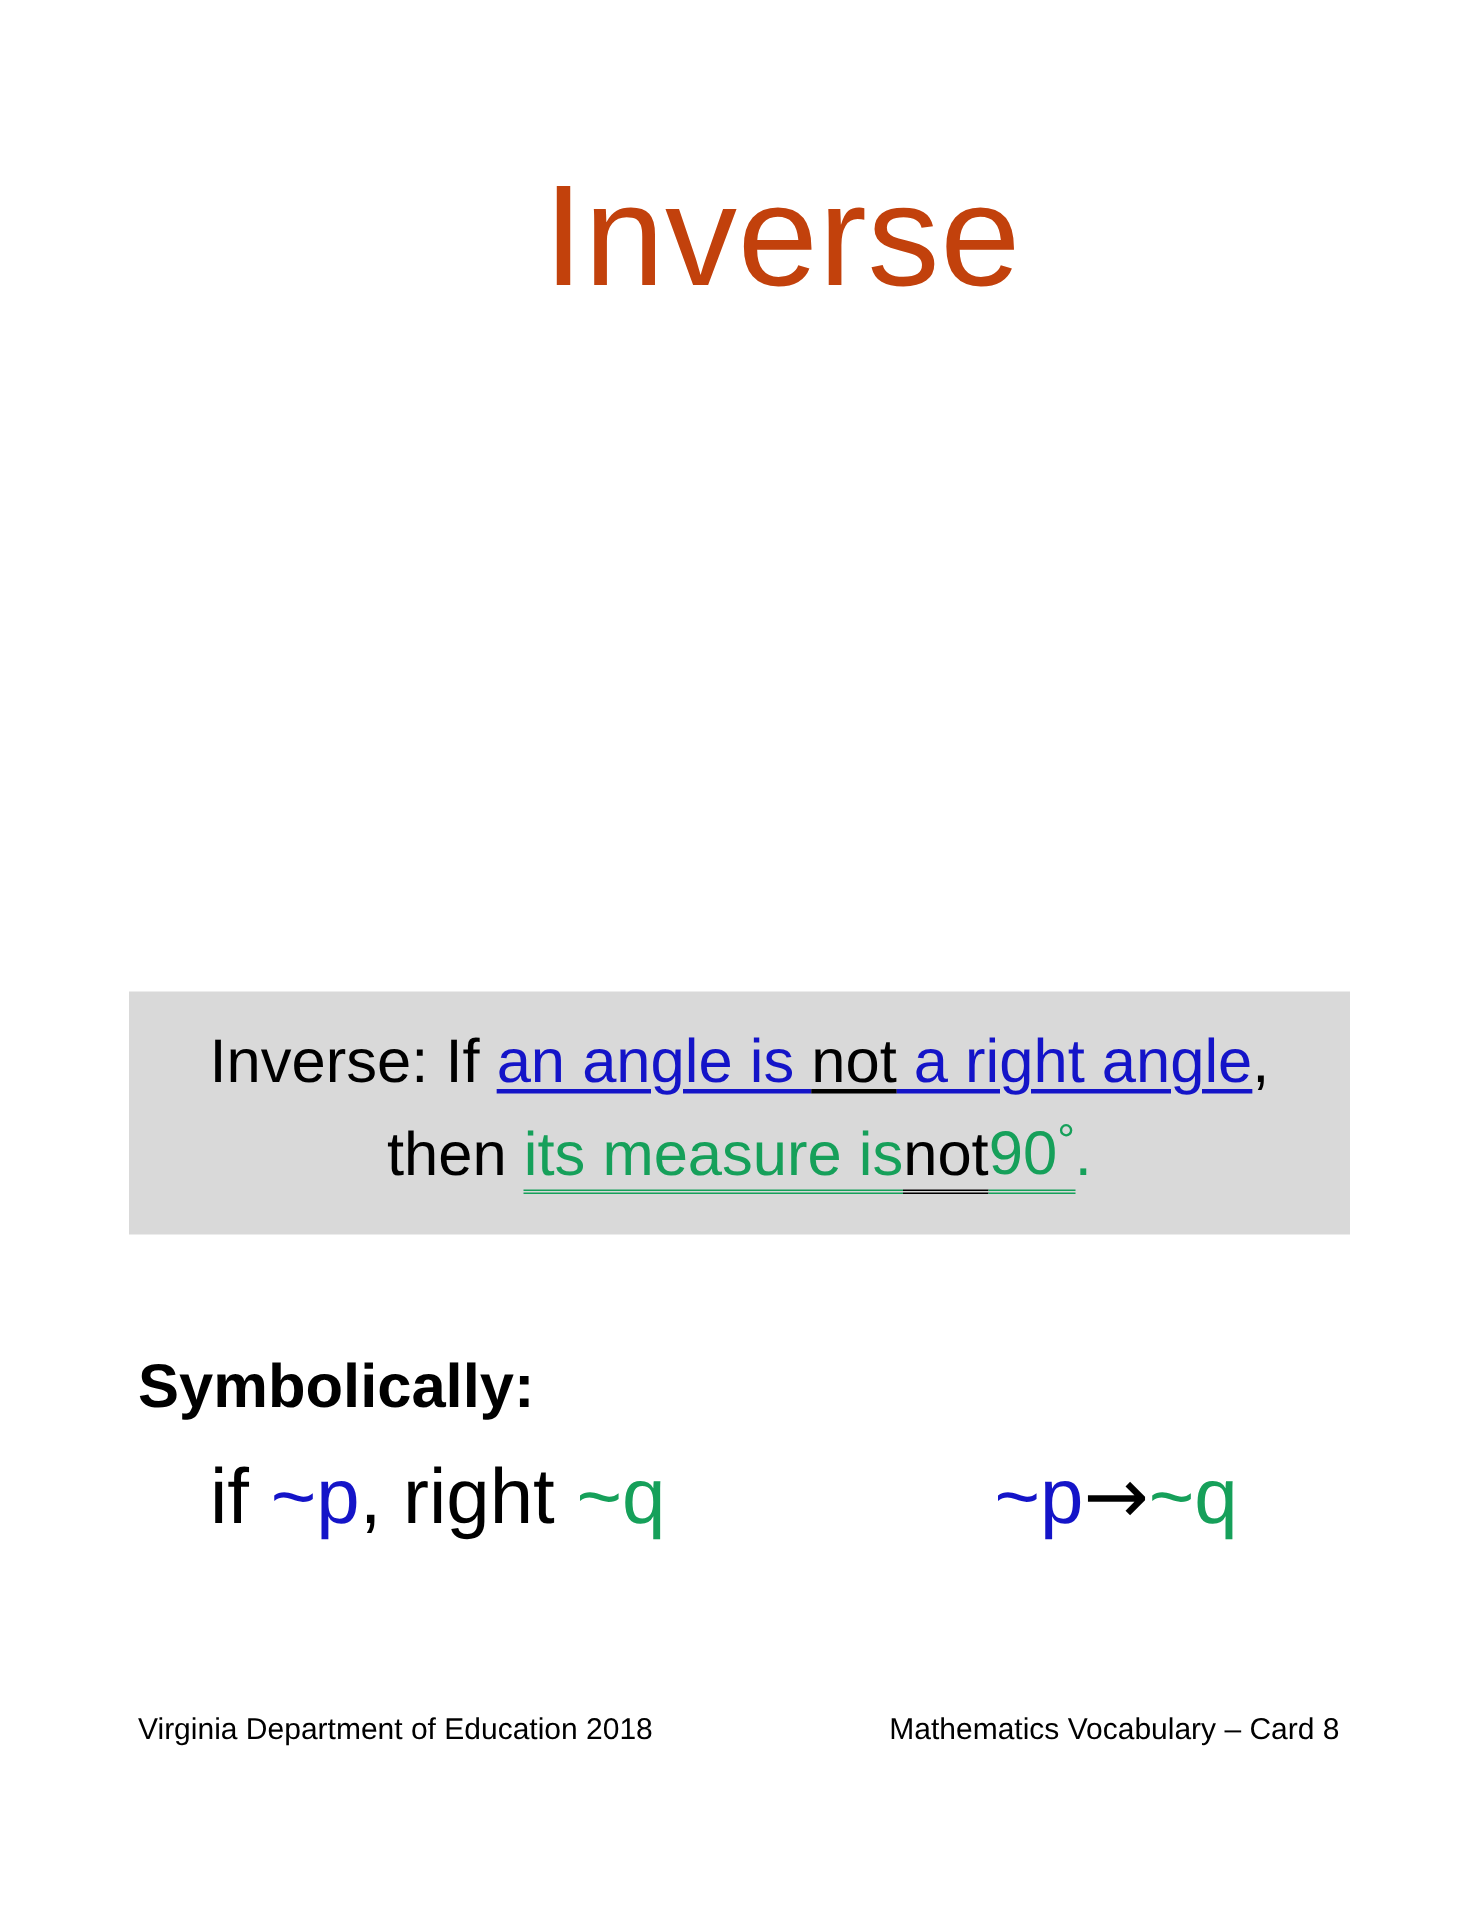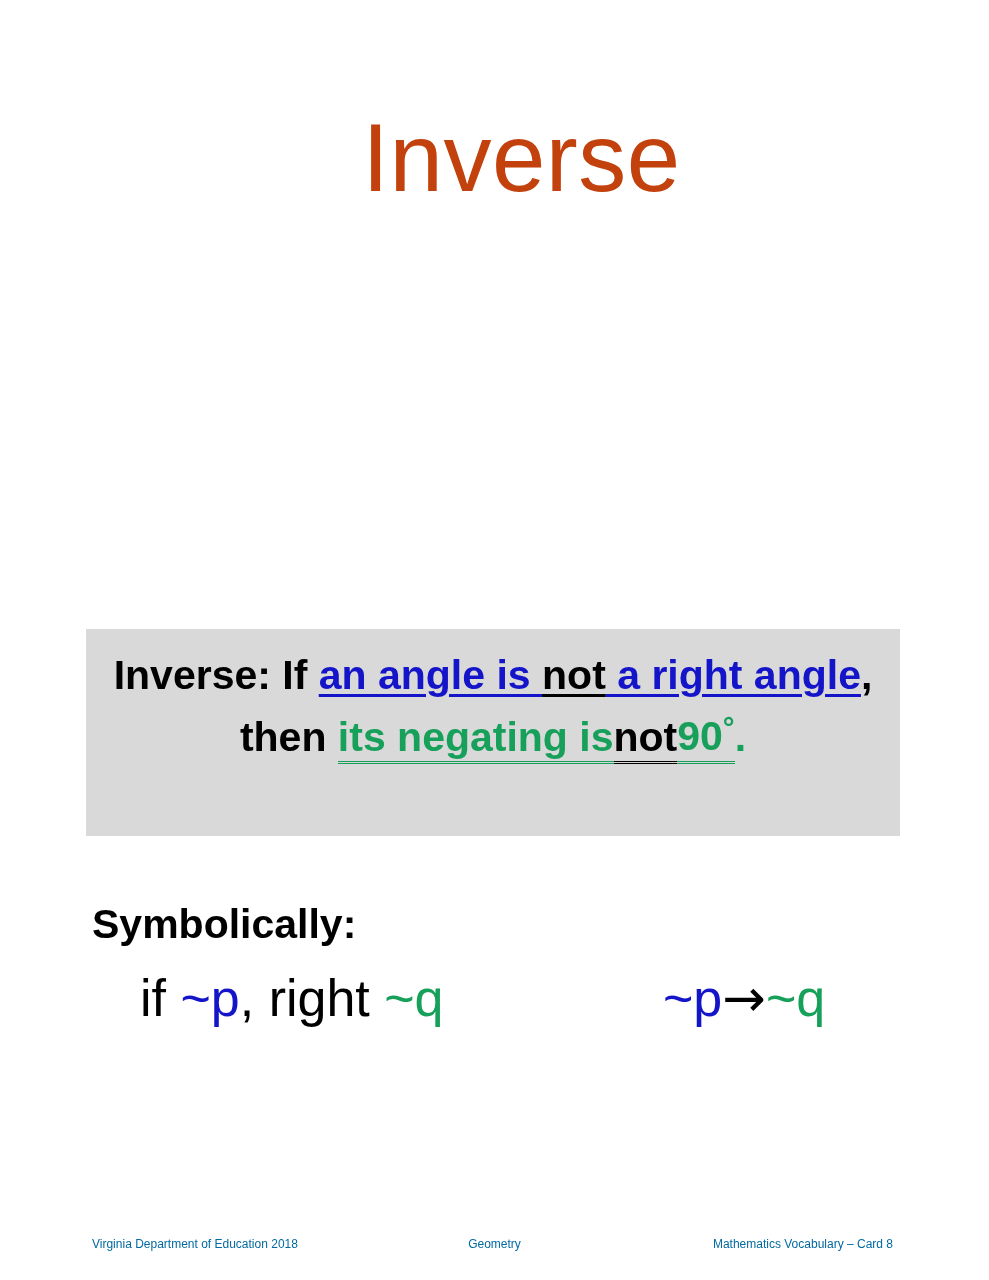--- a/index.html
+++ b/index.html
@@ -59,31 +59,31 @@
     width: 869px;
     text-align: center;
     font-size: 41px;
     line-height: 1.50;
     font-weight: 400;
   }
 
   
   .inverse-box {
     position: absolute;
-    top: 629px;
+    top: 661px;
     left: 86px;
     width: 814px;
-    height: 207px;
+    height: 162px;
     background: #d9d9d9;
     box-sizing: border-box;
     padding-top: 16px;
     text-align: center;
     font-size: 41px;
     line-height: 1.50;
-    font-weight: 700;
+    font-weight: 400;
   }
 
   
   .symbolically-label {
     position: absolute;
     top: 900px;
     left: 92px;
     font-size: 41px;
     line-height: 1.2;
     font-weight: 700;
@@ -110,27 +110,27 @@
     top: 0;
   }
   .arrow-glyph {
     color: #000000;
     font-family: "DejaVu Sans", sans-serif;
   }
 
   
   .footer {
     position: absolute;
-    top: 1237px;
+    top: 1142px;
     left: 0;
     width: 989px;
     height: 28px;
-    font-size: 12px;
+    font-size: 20px;
     font-weight: 400;
-    color: #0369a1;
+    color: #000000;
   }
   .footer-left  { position: absolute; left: 92px;  top: 0; white-space: nowrap; }
   .footer-mid   { position: absolute; left: 0; top: 0; width: 989px; text-align: center; white-space: nowrap; }
   .footer-right { position: absolute; right: 96px; top: 0; white-space: nowrap; }
 
   
   .blue  { color: #1414c8; }
   .green { color: #16a05a; }
   .black { color: #000000; }
 
@@ -158,29 +158,28 @@
 <body>
 
 <div class="card">
 
   <div class="title">Inverse</div>
 
 
 
   <div class="inverse-box">
     <span>Inverse: If </span><span class="blue u-single">an angle is </span><span class="black u-single">not</span><span class="blue u-single"> a right angle</span><span class="black">,</span><br>
-    <span>then </span><span class="green u-double-tight nowrap">its negating is </span><span class="black u-double-tight nowrap">not</span><span class="green u-double-tight nowrap"><span> 90</span><span class="deg">°</span></span><span class="green">.</span>
+    <span>then </span><span class="green u-double-tight nowrap">its measure is </span><span class="black u-double-tight nowrap">not</span><span class="green u-double-tight nowrap"><span> 90</span><span class="deg">°</span></span><span class="green">.</span>
   </div>
 
   <div class="symbolically-label">Symbolically:</div>
 
   <div class="symbolic-row">
     <span class="sym-left"><span class="black">if </span><span class="blue">~p</span><span class="black">, right </span><span class="green">~q</span></span>
     <span class="sym-right"><span class="blue">~p</span><span class="arrow-glyph">→</span><span class="green">~q</span></span>
   </div>
 
   <div class="footer">
     <span class="footer-left">Virginia Department of Education 2018</span>
-    <span class="footer-mid">Geometry</span>
     <span class="footer-right">Mathematics Vocabulary – Card 8</span>
   </div>
 
 </div>
 
 </body></html>

